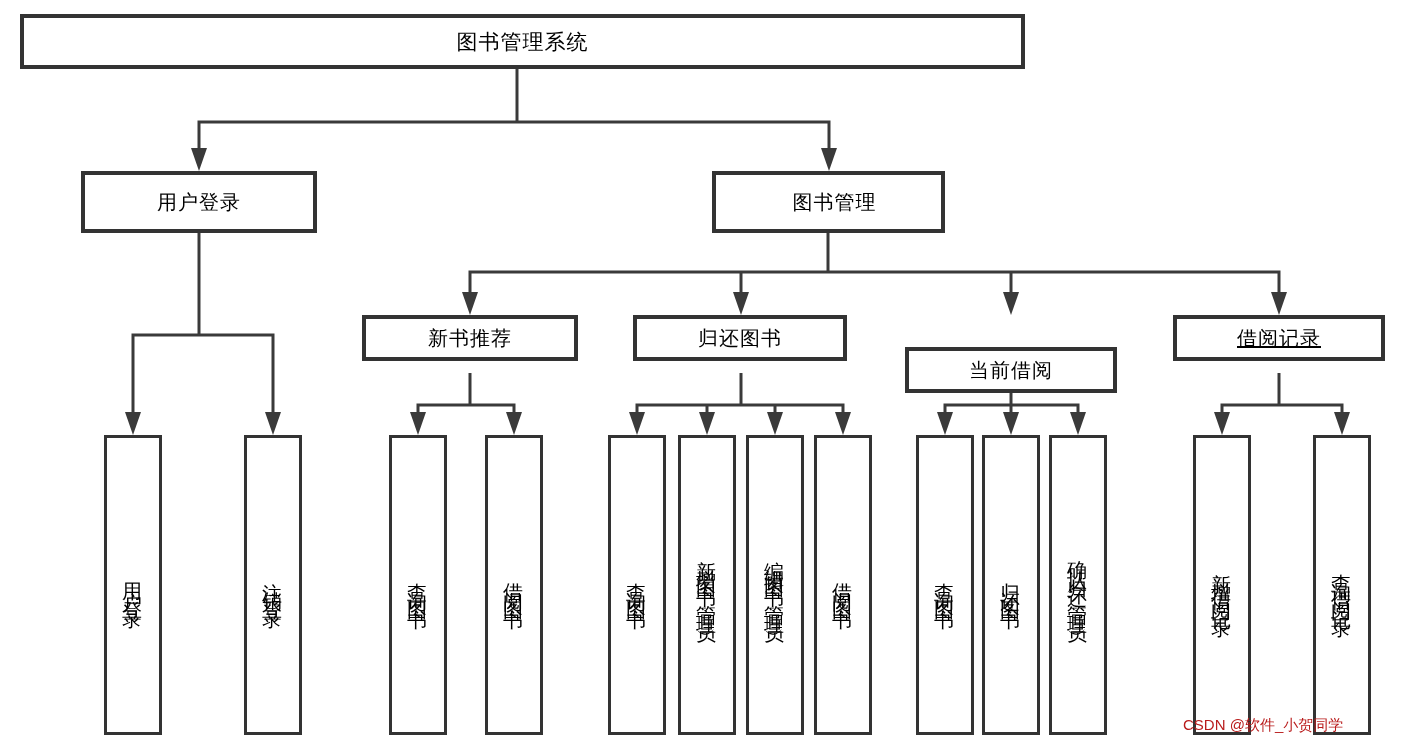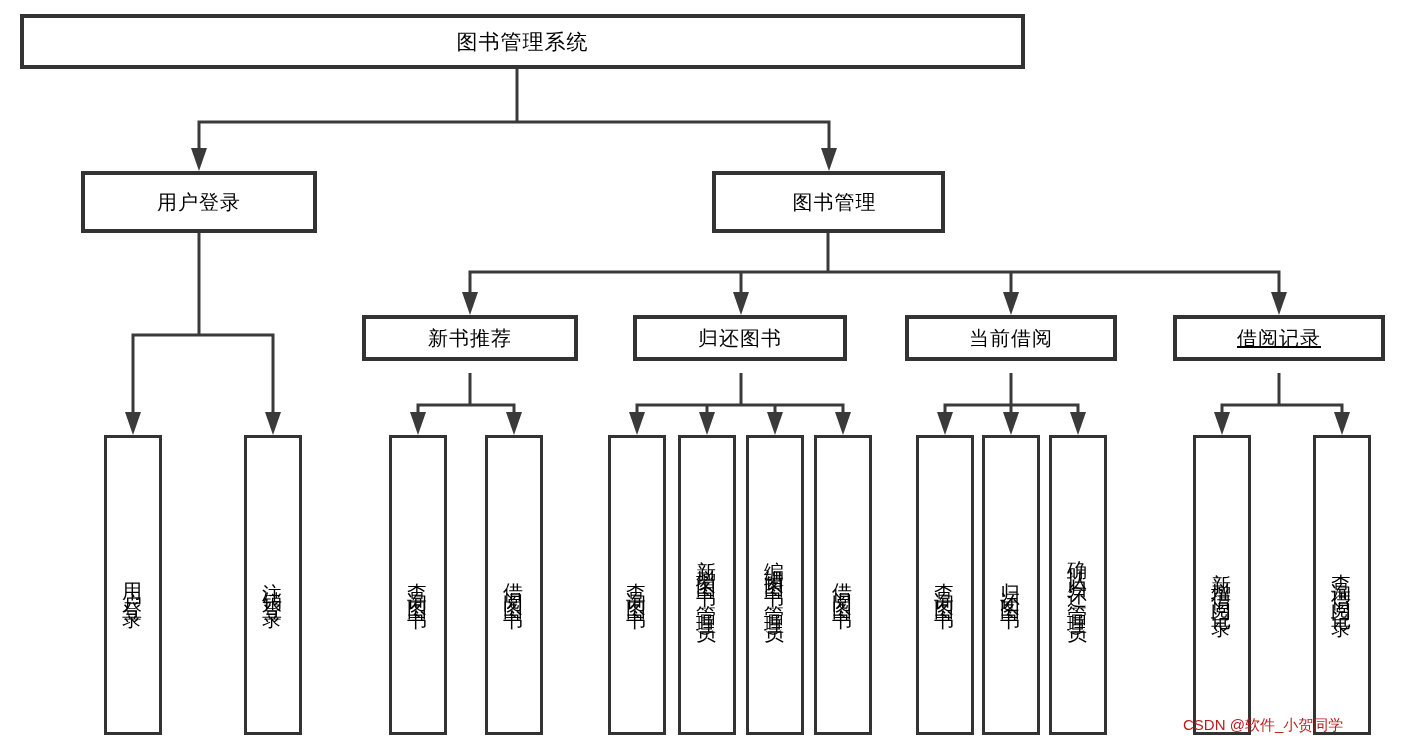--- a/index.html
+++ b/index.html
@@ -28,21 +28,21 @@
   .root {
     left: 20px; top: 14px; width: 1005px; height: 55px;
     border-width: 4px; font-size: 21px;
   }
   .l2 { height: 62px; top: 171px; border-width: 4px; }
   .l2.user  { left: 81px;  width: 236px; }
   .l2.mgmt  { left: 712px; width: 233px; padding-left: 12px; }
   .l3 { height: 46px; top: 315px; border-width: 4px; }
   .l3.rec   { left: 362px;  width: 216px; }
   .l3.bor   { left: 633px;  width: 214px; }
-  .l3.cur   { left: 905px;  width: 212px; }
+  .l3.cur   { left: 905px;  width: 212px; margin-top: 32px; }
   .l3.log   { left: 1173px; width: 212px; text-decoration: underline; }
   .leaf {
     top: 435px; width: 58px; height: 300px;
     writing-mode: vertical-rl;
     text-orientation: mixed;
     font-size: 20px;
     letter-spacing: 9px;
   }
   .lf1  { left: 104px; }
   .lf2  { left: 244px; }

